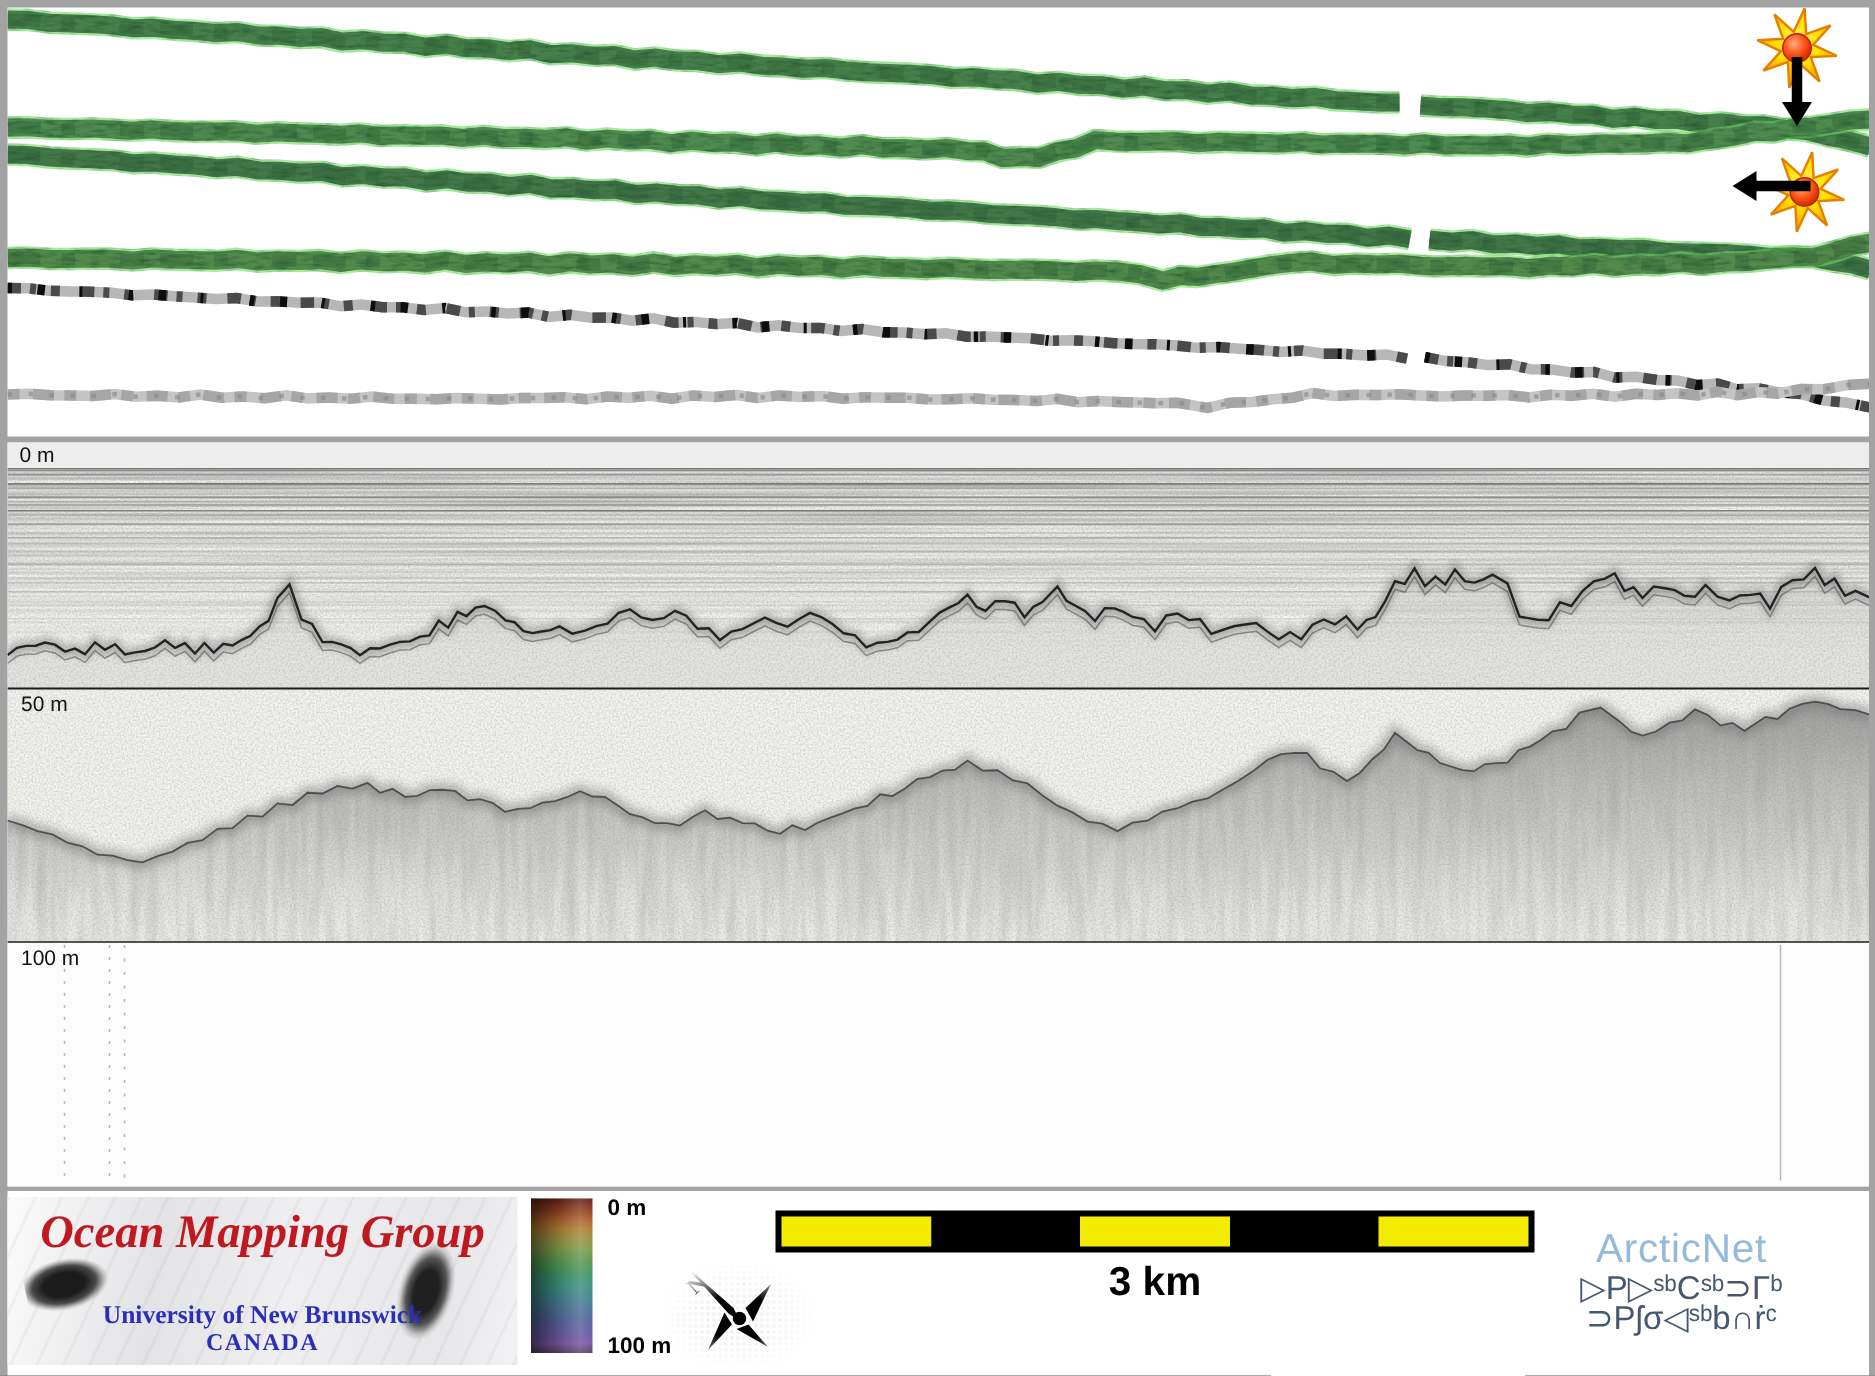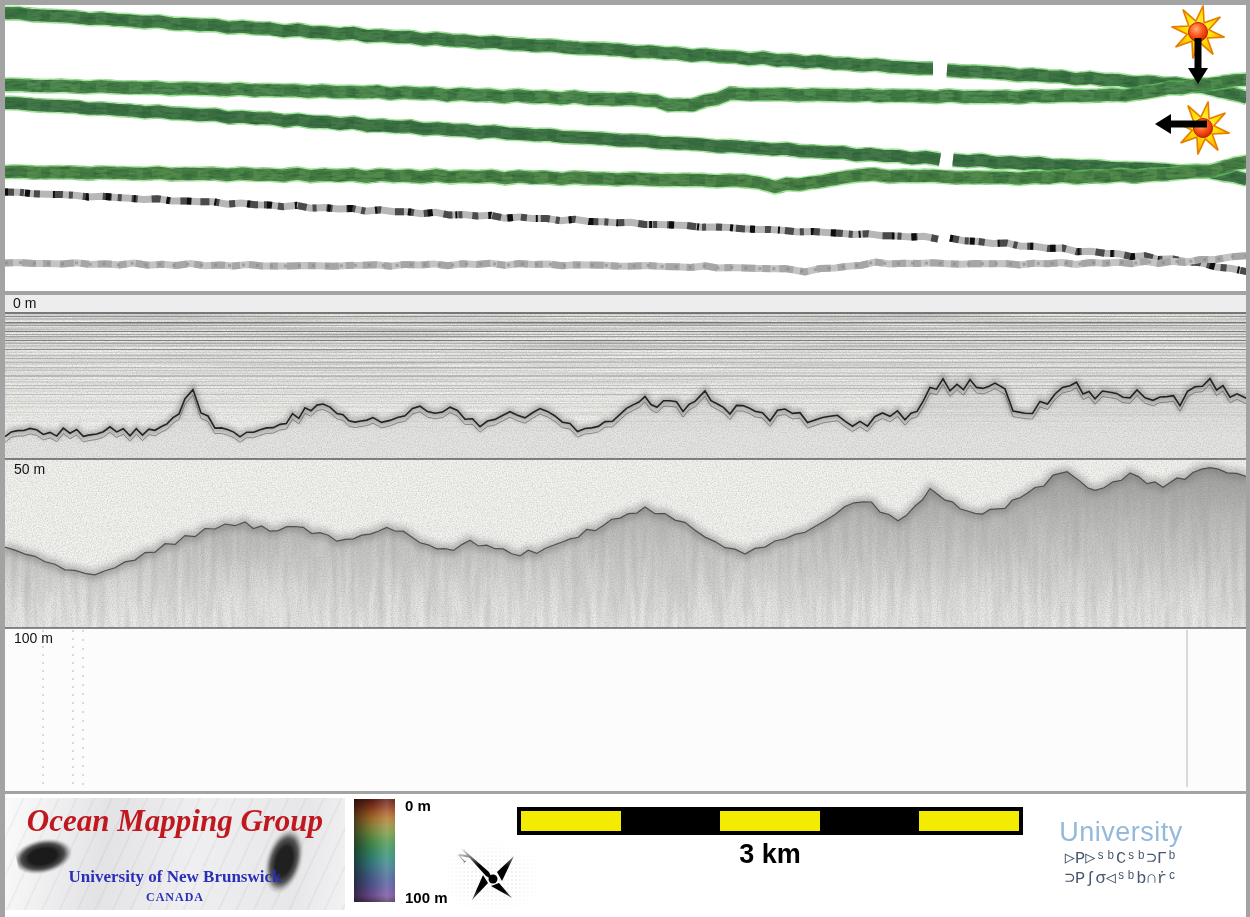--- a/index.html
+++ b/index.html
@@ -18,21 +18,21 @@
        background-image:repeating-linear-gradient(115deg,rgba(0,0,0,.08) 0 2px,transparent 2px 16px);}
   .omg .bird-l{position:absolute;left:12px;top:38px;width:58px;height:44px;transform:rotate(-12deg);filter:blur(.5px);
        background:radial-gradient(ellipse 60% 45% at 45% 45%,#1b1b1b 0 40%,#4a4a4a 62%,rgba(120,120,120,.35) 78%,transparent 86%);}
   .omg .bird-r{position:absolute;left:256px;top:30px;width:46px;height:66px;transform:rotate(16deg);filter:blur(.5px);
        background:radial-gradient(ellipse 45% 58% at 50% 50%,#202020 0 38%,#555 60%,rgba(130,130,130,.3) 78%,transparent 88%);}
   .omg-title{position:relative;margin:5px 0 0;text-align:center;color:#c0181f;
        font-family:"Liberation Serif",serif;font-style:italic;font-weight:700;font-size:31px;line-height:36px;}
   .omg-sub{position:absolute;left:0;right:0;bottom:24px;text-align:center;color:#2a2fb8;
        font-family:Liberation Serif, serif;font-weight:700;font-size:17px;line-height:18px;}
   .omg-country{position:absolute;left:0;right:0;bottom:5px;text-align:center;color:#2a2fb8;
-       font-family:"Liberation Serif",serif;font-weight:700;font-size:12px;letter-spacing:1px;}
+       font-family:"Liberation Serif",serif;font-weight:700;font-size:16px;letter-spacing:1px;}
 
   
   .cbar{position:absolute;left:349px;top:5px;width:41px;height:103px;
     background:
       linear-gradient(to right,rgba(0,0,0,.55),rgba(0,0,0,.12) 45%,rgba(255,255,255,.16) 80%,rgba(255,255,255,.04)),
       linear-gradient(to bottom,#5e1f15 0%,#8a3a1e 7%,#a85a28 13%,#b07a30 19%,#9a9040 26%,#7a9a48 33%,
         #55984e 41%,#3f9464 49%,#3a8f7f 57%,#41808f 65%,#4a6e96 73%,#55609c 81%,#6858a0 88%,#7a55a0 94%,#564064 100%);}
   .cbar-lbl{position:absolute;left:400px;font-size:15px;font-weight:bold;color:#000;}
   .cbar-lbl.top{top:3px;} .cbar-lbl.bot{top:95px;}
 
@@ -46,22 +46,22 @@
   .sbar{position:absolute;left:512px;top:13px;width:506px;height:28px;background:#000;
         border:0;box-sizing:border-box;padding:4px;display:flex;}
   .sbar .seg{flex:1;height:100%;}
   .seg.y{background:#f3ec00;} .seg.k{background:#000;}
   .sbar-lbl{position:absolute;left:512px;top:45px;width:506px;text-align:center;
         font-size:27px;font-weight:bold;color:#000;}
 
   
   .arctic{position:absolute;left:1000px;top:25px;width:232px;text-align:center;}
   .arctic .word{font-size:27px;line-height:27px;color:#94b9db;letter-spacing:.5px;font-weight:400;}
-  .arctic .syll{margin-top:3px;font-size:17px;line-height:20px;color:#46586e;
-        font-family:Liberation Mono, monospace;}
+  .arctic .syll{margin-top:3px;font-size:22px;line-height:20px;color:#46586e;
+        font-family:Liberation Sans, sans-serif;}
 </style>
 </head>
 <body>
 
 <div class="frame">
 
   <div class="panel" id="topPanel">
     <svg id="trackSvg" width="1241" height="286" viewBox="0 0 1241 286">
       <defs>
         <filter id="mottle" x="-2%" y="-30%" width="104%" height="160%">
@@ -241,17 +241,17 @@
     <div class="sbar">
       <div class="seg y"></div>
       <div class="seg k"></div>
       <div class="seg y"></div>
       <div class="seg k"></div>
       <div class="seg y"></div>
     </div>
     <div class="sbar-lbl">3 km</div>
 
     <div class="arctic">
-      <div class="word">University</div>
+      <div class="word">ArcticNet</div>
       <div class="syll">▷P▷ˢᵇCˢᵇ⊃Γᵇ  ⊃Pʃσ◁ˢᵇb∩ṙᶜ</div>
     </div>
   </div>
 </div>
 
 </body></html>

